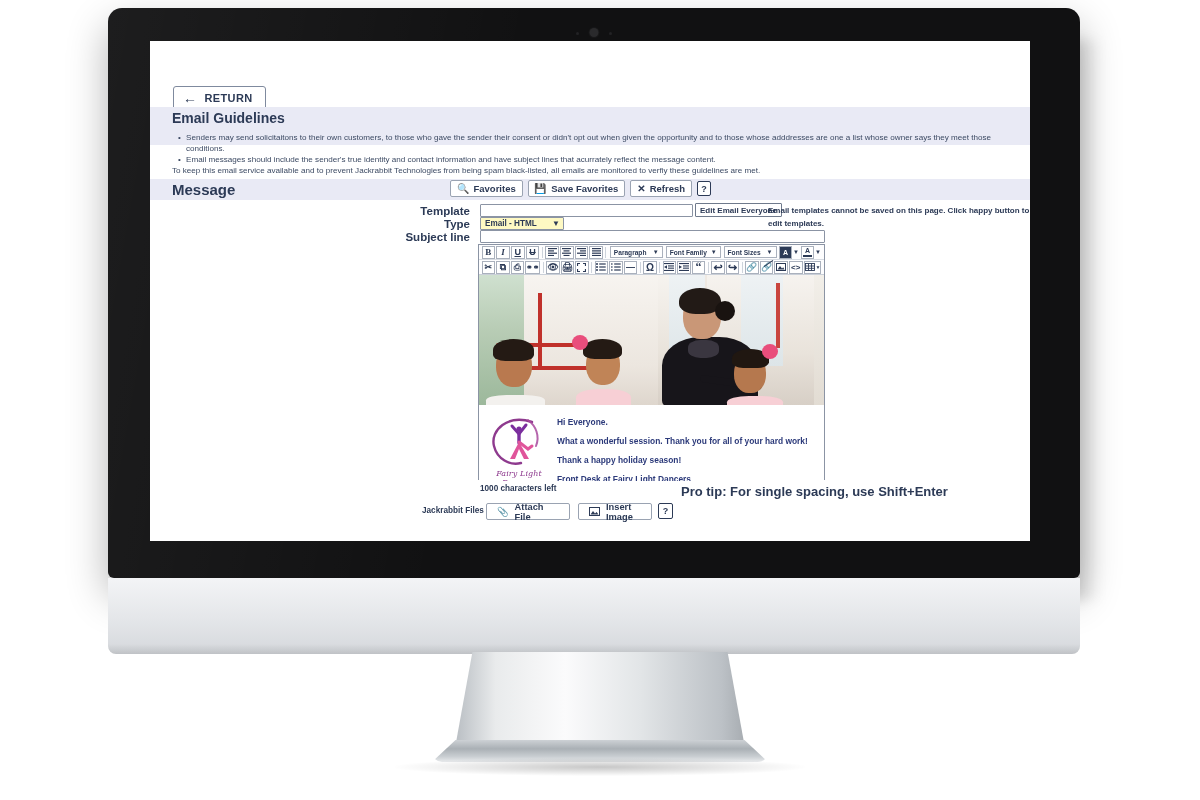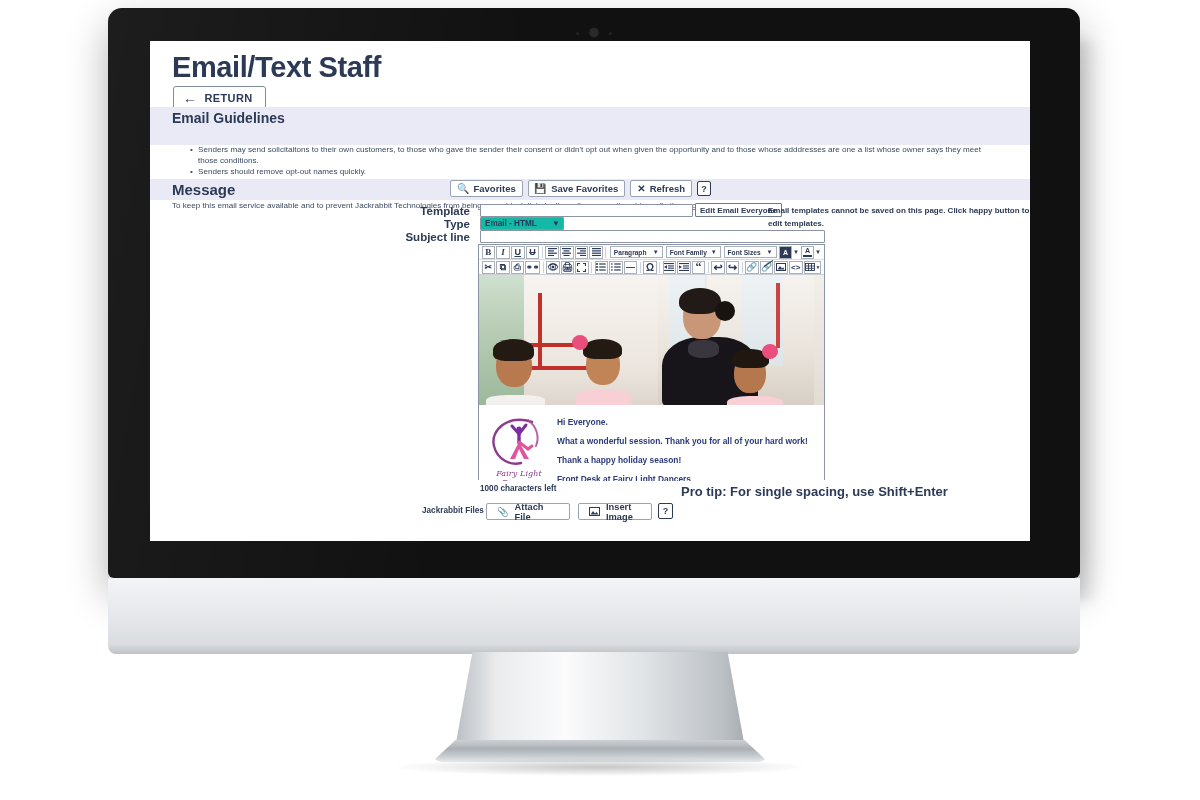--- a/index.html
+++ b/index.html
@@ -106,21 +106,21 @@
     position:absolute; left: 22px; top: 0; line-height: 22px;
     font-size: 14px; font-weight: 700; color:#2c3a56;
   }
   .band-title.msg { font-size: 15px; top:-1px; line-height:23px; }
 
   .guidelines {
     position:absolute; left: 22px; top: 91px; width: 840px;
     font-size: 8.1px; color:#3c4a63; line-height: 11px;
   }
   .guidelines .lead { display:block; }
-  .guidelines ul { margin: 12px; padding: 0 0 0 14px; list-style: none; }
+  .guidelines ul { margin: 0; padding: 0 0 0 14px; list-style: none; }
   .guidelines li { position:relative; }
   .guidelines li::before {
     content:"•"; position:absolute; left:-8px; top:0;
   }
   .guidelines .tail { display:block; }
 
   
   .msg-tools { position:absolute; left: 300px; top: 139px; display:flex; gap:5px; align-items:center; }
   .mini-btn {
     display:flex; align-items:center; gap:4px;
@@ -146,21 +146,21 @@
 
   .txt-input {
     position:absolute; height: 13px;
     border:1px solid #8b94a4; background:#fff; border-radius:1px;
   }
   .in-template { left: 330px; top: 163px; width: 213px; }
   .in-subject  { left: 330px; top: 189px; width: 345px; }
 
   .sel-type {
     position:absolute; left: 330px; top: 176px; width: 84px; height:13px;
-    border:1px solid #8b94a4; background:#14b8a6; border-radius:1px;
+    border:1px solid #8b94a4; background:#fef9c3; border-radius:1px;
     display:flex; align-items:center; justify-content:space-between;
     padding: 0 3px 0 4px;
     font-size: 8.2px; font-weight:700; color:#2c3a56;
   }
   .sel-type .chev { font-size:8px; color:#2c3a56; }
 
   .edit-tpl-btn {
     position:absolute; left: 545px; top: 162px; height: 14px;
     padding: 0 4px; border:1px solid #6f7a8c; background:#fff; border-radius:1px;
     font-size: 8px; font-weight:700; color:#2c3a56;
@@ -323,35 +323,33 @@
 
   <div class="monitor-body">
     <div class="webcam"></div>
     <div class="webcam-dot-l"></div>
     <div class="webcam-dot-r"></div>
   </div>
 
   <div class="screen">
     <div class="page">
 
-      <div class="page-title">Email/Text Staff</div>
 
       <div class="return-btn">
         <span class="arrow">←</span>
         <span>RETURN</span>
       </div>
 
       <div class="band band-guidelines">
         <div class="band-title">Email Guidelines</div>
       </div>
 
       <div class="guidelines">
         <ul>
           <li>Senders may send solicitaitons to their own customers, to those who gave the sender their consent or didn't opt out when given the opportunity and to those whose adddresses are one a list whose owner says they meet those conditions.</li>
-          <li>Senders should remove opt-out names quickly.</li>
           <li>Email messages should include the sender's true identity and contact information and have subject lines that acurrately reflect the message content.</li>
         </ul>
         <span class="tail">To keep this email service available and to prevent Jackrabbit Technologies from being spam black-listed, all emails are monitored to verfiy these guidelines are met.</span>
       </div>
 
       <div class="band band-message">
         <div class="band-title msg">Message</div>
       </div>
 
       <div class="msg-tools">

